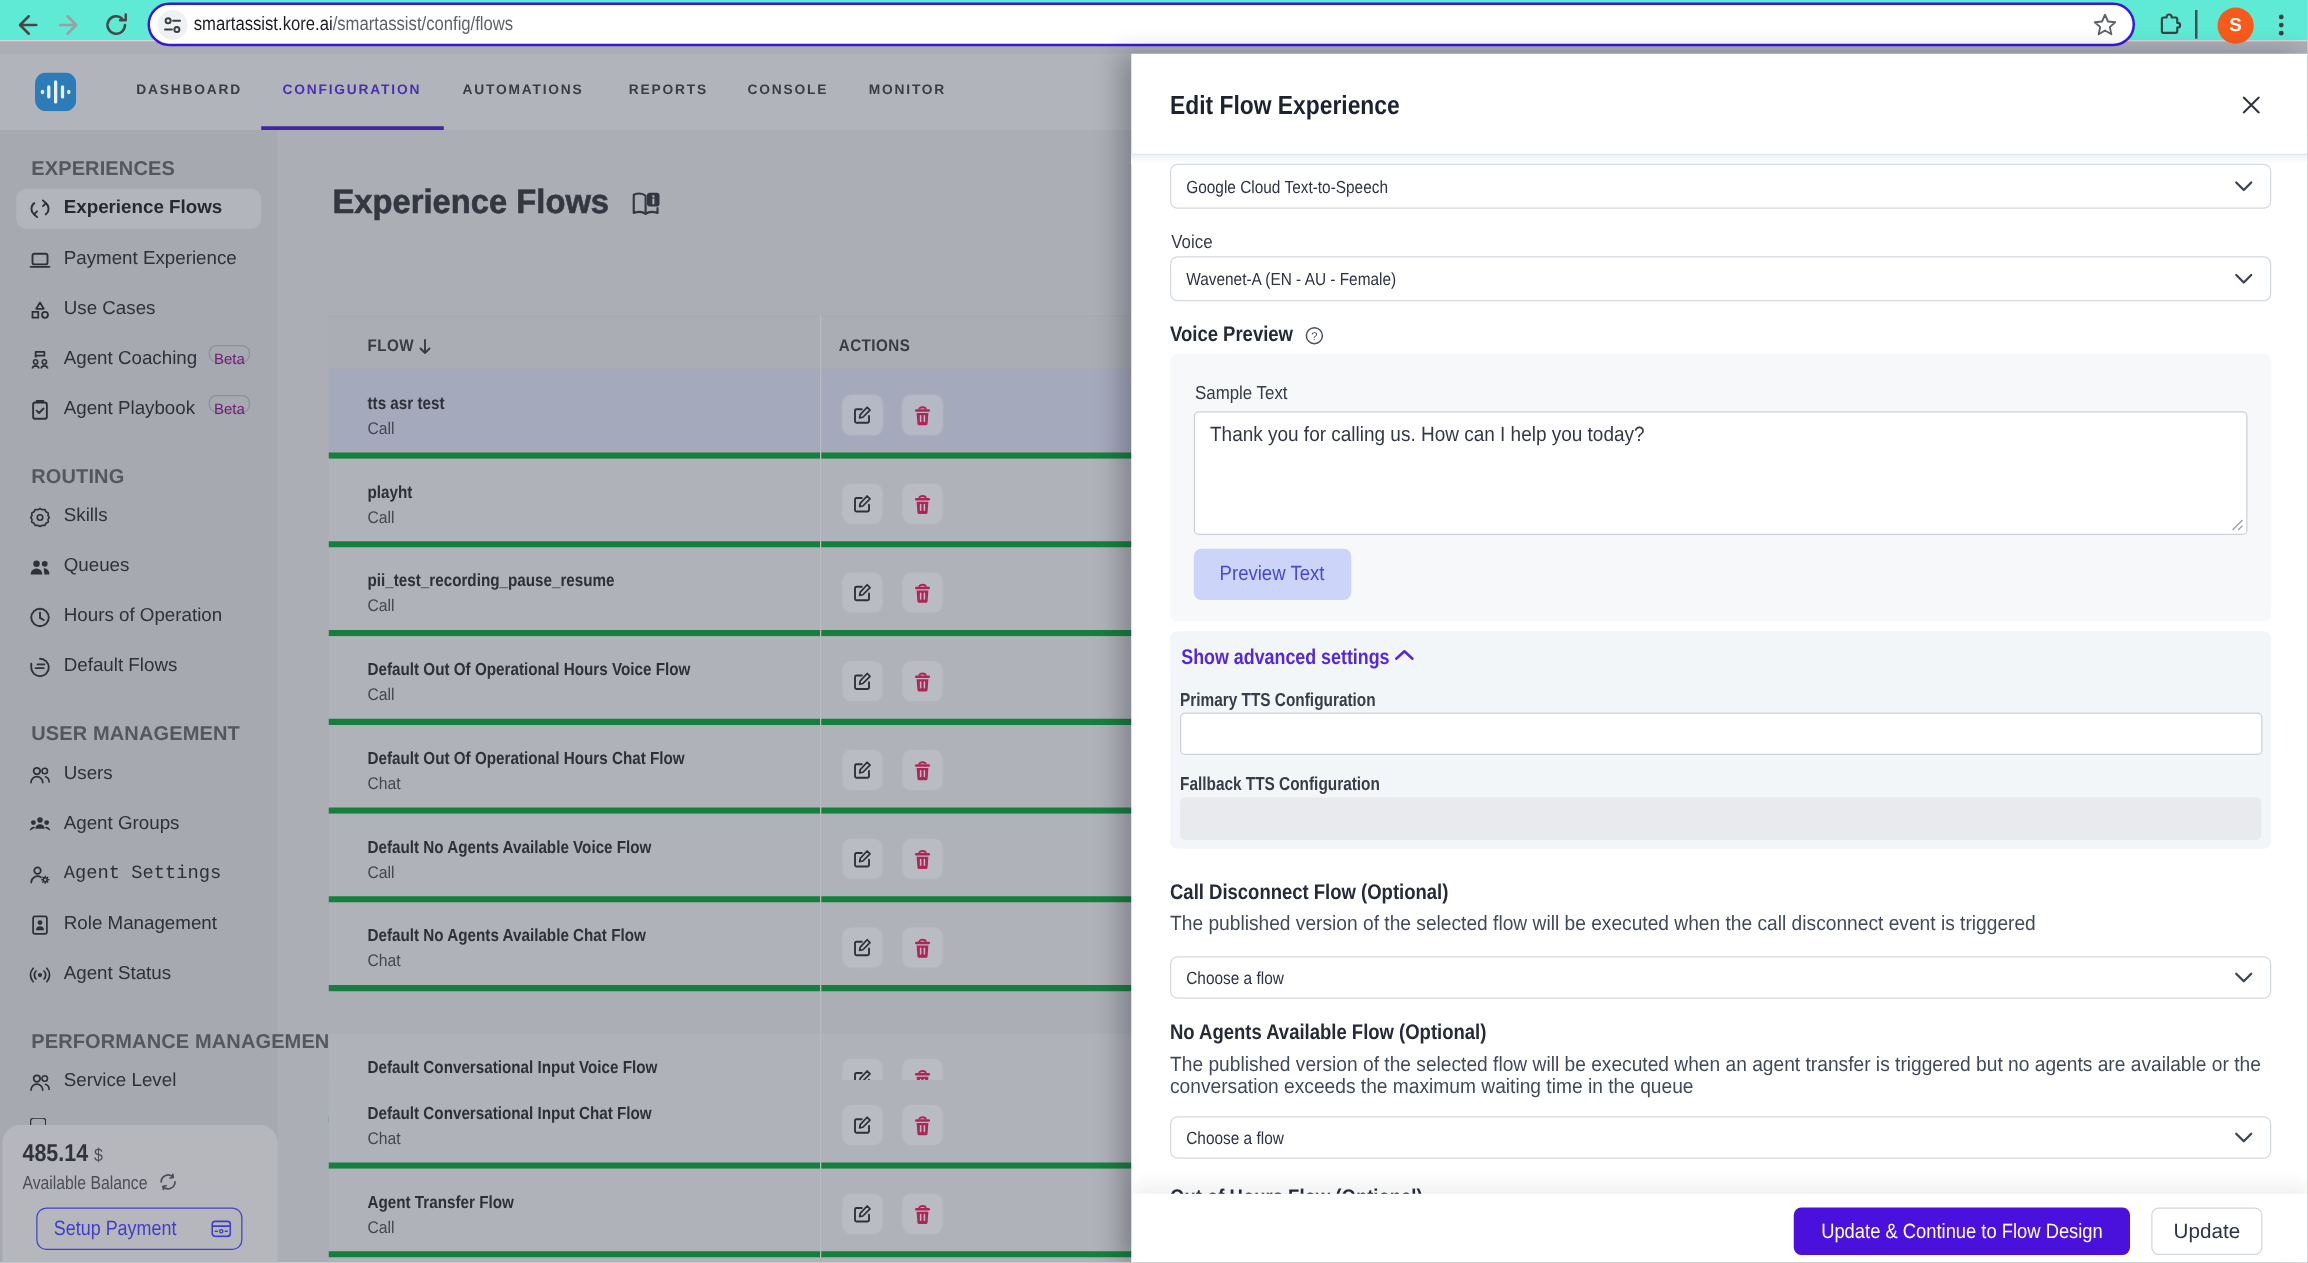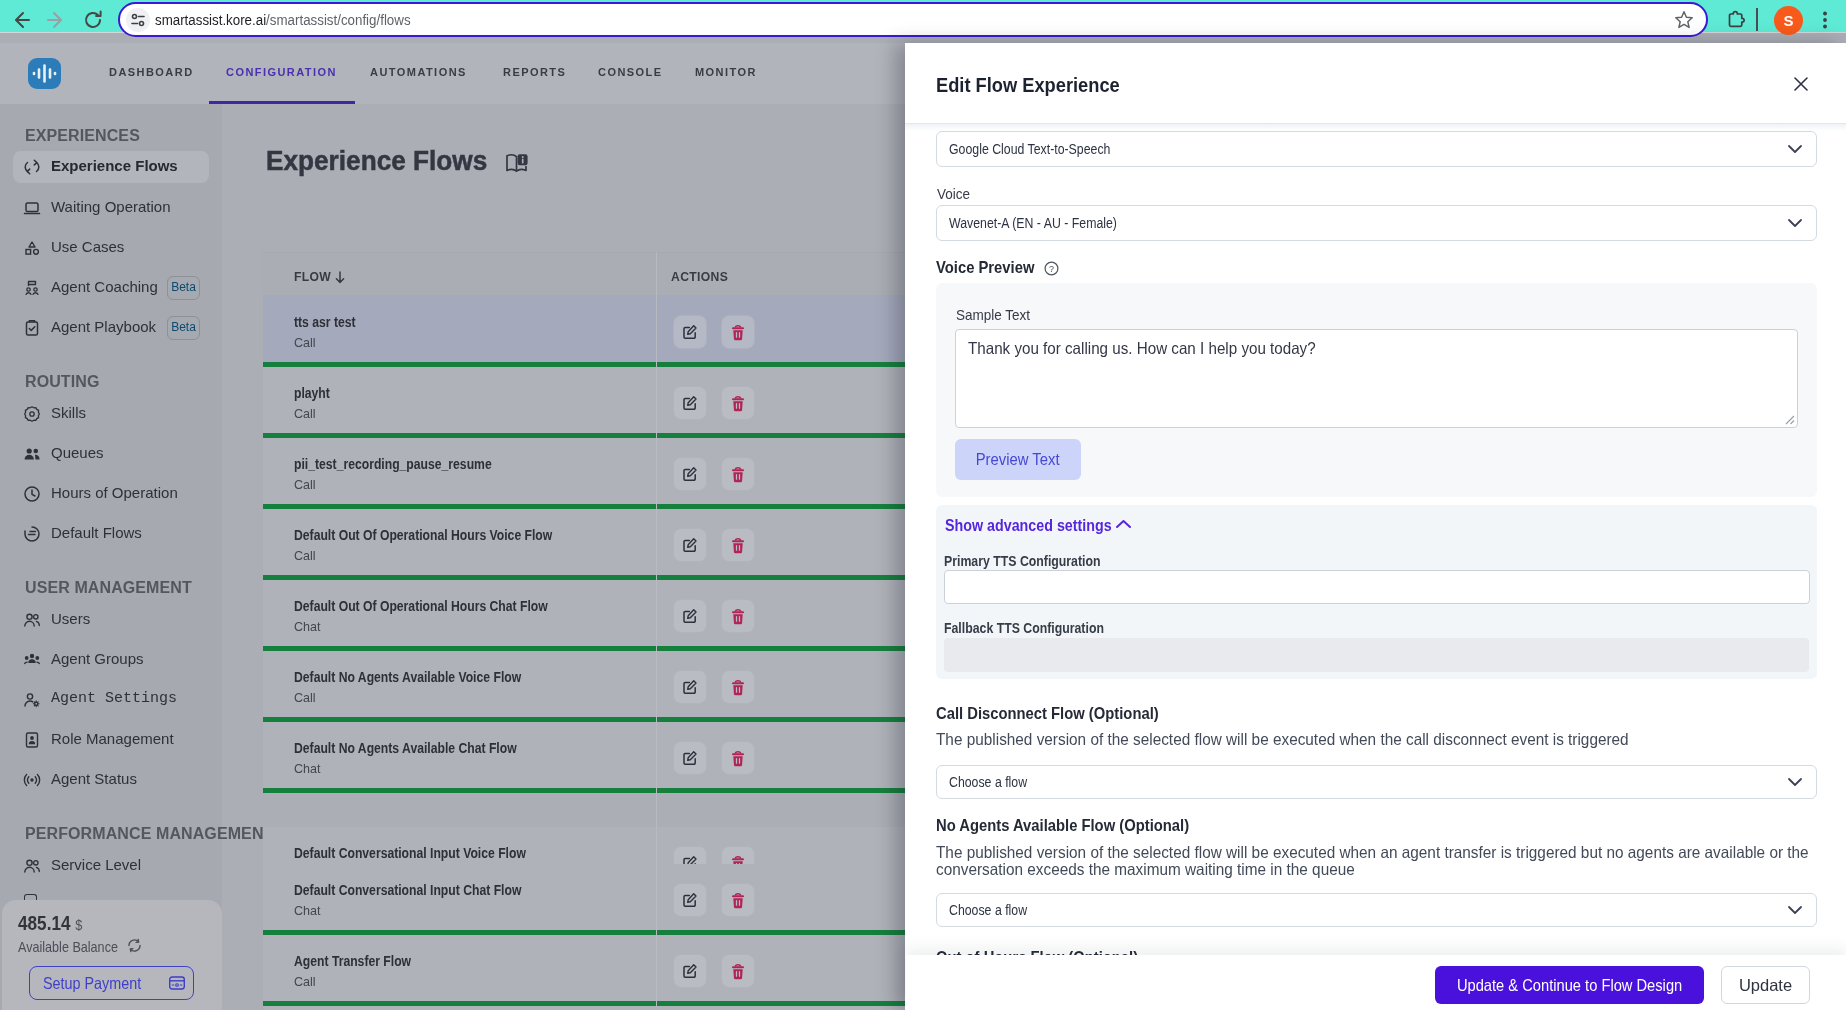--- a/index.html
+++ b/index.html
@@ -12,21 +12,21 @@
 .urltext{position:absolute;left:155px;top:11px;font-size:15.5px;color:#1d1f23;white-space:nowrap;transform:scaleX(0.86);transform-origin:0 50%;}
 .urltext .path{color:#5f6368;}
 
 #nav{position:absolute;left:0;top:43px;width:1846px;height:61px;background:#b2b4bb;}
 .navitem{position:absolute;top:22.5px;font-size:11px;font-weight:bold;letter-spacing:1.45px;color:#3a3c44;}
 #navline{position:absolute;left:209px;top:101px;width:146px;height:3px;background:#43269f;}
 #sidebar{position:absolute;left:0;top:104px;width:222px;height:906px;background:#a6a9b0;}
 .seclab{position:absolute;left:25px;font-size:16px;font-weight:bold;letter-spacing:0.1px;color:#54575f;white-space:nowrap;}
 .sitem{position:absolute;left:51px;font-size:15px;color:#2f3138;white-space:nowrap;}
 .sicon{position:absolute;left:23px;width:18px;height:18px;}
-.beta{position:absolute;left:167px;width:33px;height:24px;border:1px solid #8d9099;border-radius:6px;font-size:12px;color:#0c4a6e;text-align:center;line-height:20px;}
+.beta{position:absolute;left:167px;width:33px;height:14px;border:1px solid #8d9099;border-radius:6px;font-size:12px;color:#701a75;text-align:center;line-height:20px;}
 #selitem{position:absolute;left:13px;top:151px;width:196px;height:32px;background:#b3b5bc;border-radius:8px;}
 #balcard{position:absolute;left:2px;top:900px;width:220px;height:110px;background:#b5b7bd;border-radius:14px 14px 0 0;}
 #heading{position:absolute;left:266px;top:146px;font-size:27px;font-weight:bold;color:#343741;-webkit-text-stroke:0.5px #343741;transform:scaleX(0.97);transform-origin:0 50%;white-space:nowrap;}
 
 #thead{position:absolute;left:263px;top:252px;width:643px;height:44px;background:#abadb4;border-top:1px solid #a6a9b0;border-bottom:1px solid #a6a9b1;}
 .thtxt{position:absolute;top:16px;font-size:13.5px;font-weight:bold;letter-spacing:0.4px;color:#383b43;transform:scaleX(0.9);transform-origin:0 50%;}
 #vline{position:absolute;left:656px;top:252px;width:1px;height:754px;background:#b8bac2;}
 .trow{position:absolute;left:263px;width:643px;height:71px;background:#b0b2b9;border-bottom:5px solid #15803d;}
 .trow.hl{background:#a5a9bc;}
 .rtitle{position:absolute;left:31px;top:18px;font-size:14px;font-weight:bold;color:#2d3037;white-space:nowrap;transform:scaleX(0.87);transform-origin:0 50%;}
@@ -116,21 +116,21 @@
   <svg class="sicon" style="top:158px;" viewBox="0 0 18 18">
         <path d="M4.5 13.5 a5.5 5.5 0 0 1 0 -9 M13.5 4.5 a5.5 5.5 0 0 1 0 9" stroke="#2f3138" stroke-width="1.5" fill="none" stroke-linecap="round"></path>
         <path d="M11.3 2.3 L13.8 4.6 L11.3 6.9" stroke="#2f3138" stroke-width="1.5" fill="none" stroke-linecap="round" stroke-linejoin="round"></path>
         <path d="M6.7 11.1 L4.2 13.4 L6.7 15.7" stroke="#2f3138" stroke-width="1.5" fill="none" stroke-linecap="round" stroke-linejoin="round"></path>
       </svg>
   <div class="sitem" style="top:157px;font-weight:600;color:#27292f;">Experience Flows</div>
   <svg class="sicon" style="top:199px;" viewBox="0 0 18 18">
         <rect x="3" y="4" width="12" height="8.5" rx="1.6" stroke="#2f3138" stroke-width="1.5" fill="none"></rect>
         <path d="M1.5 14.5 H16.5" stroke="#2f3138" stroke-width="1.5" stroke-linecap="round"></path>
       </svg>
-  <div class="sitem" style="top:198px;">Waiting Operation</div>
+  <div class="sitem" style="top:198px;">Payment Experience</div>
   <svg class="sicon" style="top:239px;" viewBox="0 0 18 18">
         <path d="M9 3 L12 8 H6 Z" stroke="#2f3138" stroke-width="1.4" fill="none" stroke-linejoin="round"></path>
         <rect x="3" y="10.5" width="4.6" height="4.6" stroke="#2f3138" stroke-width="1.4" fill="none"></rect>
         <circle cx="13" cy="12.8" r="2.4" stroke="#2f3138" stroke-width="1.4" fill="none"></circle>
       </svg>
   <div class="sitem" style="top:238px;">Use Cases</div>
   <svg class="sicon" style="top:279px;" viewBox="0 0 18 18">
         <path d="M5.5 7 V2.5 H12.5 V5.5 H5.5" stroke="#2f3138" stroke-width="1.4" fill="none" stroke-linejoin="round"></path>
         <circle cx="5.5" cy="10.5" r="1.7" stroke="#2f3138" stroke-width="1.3" fill="none"></circle>
         <path d="M2.8 15.8 a2.8 2.8 0 0 1 5.4 0" stroke="#2f3138" stroke-width="1.3" fill="none"></path>

